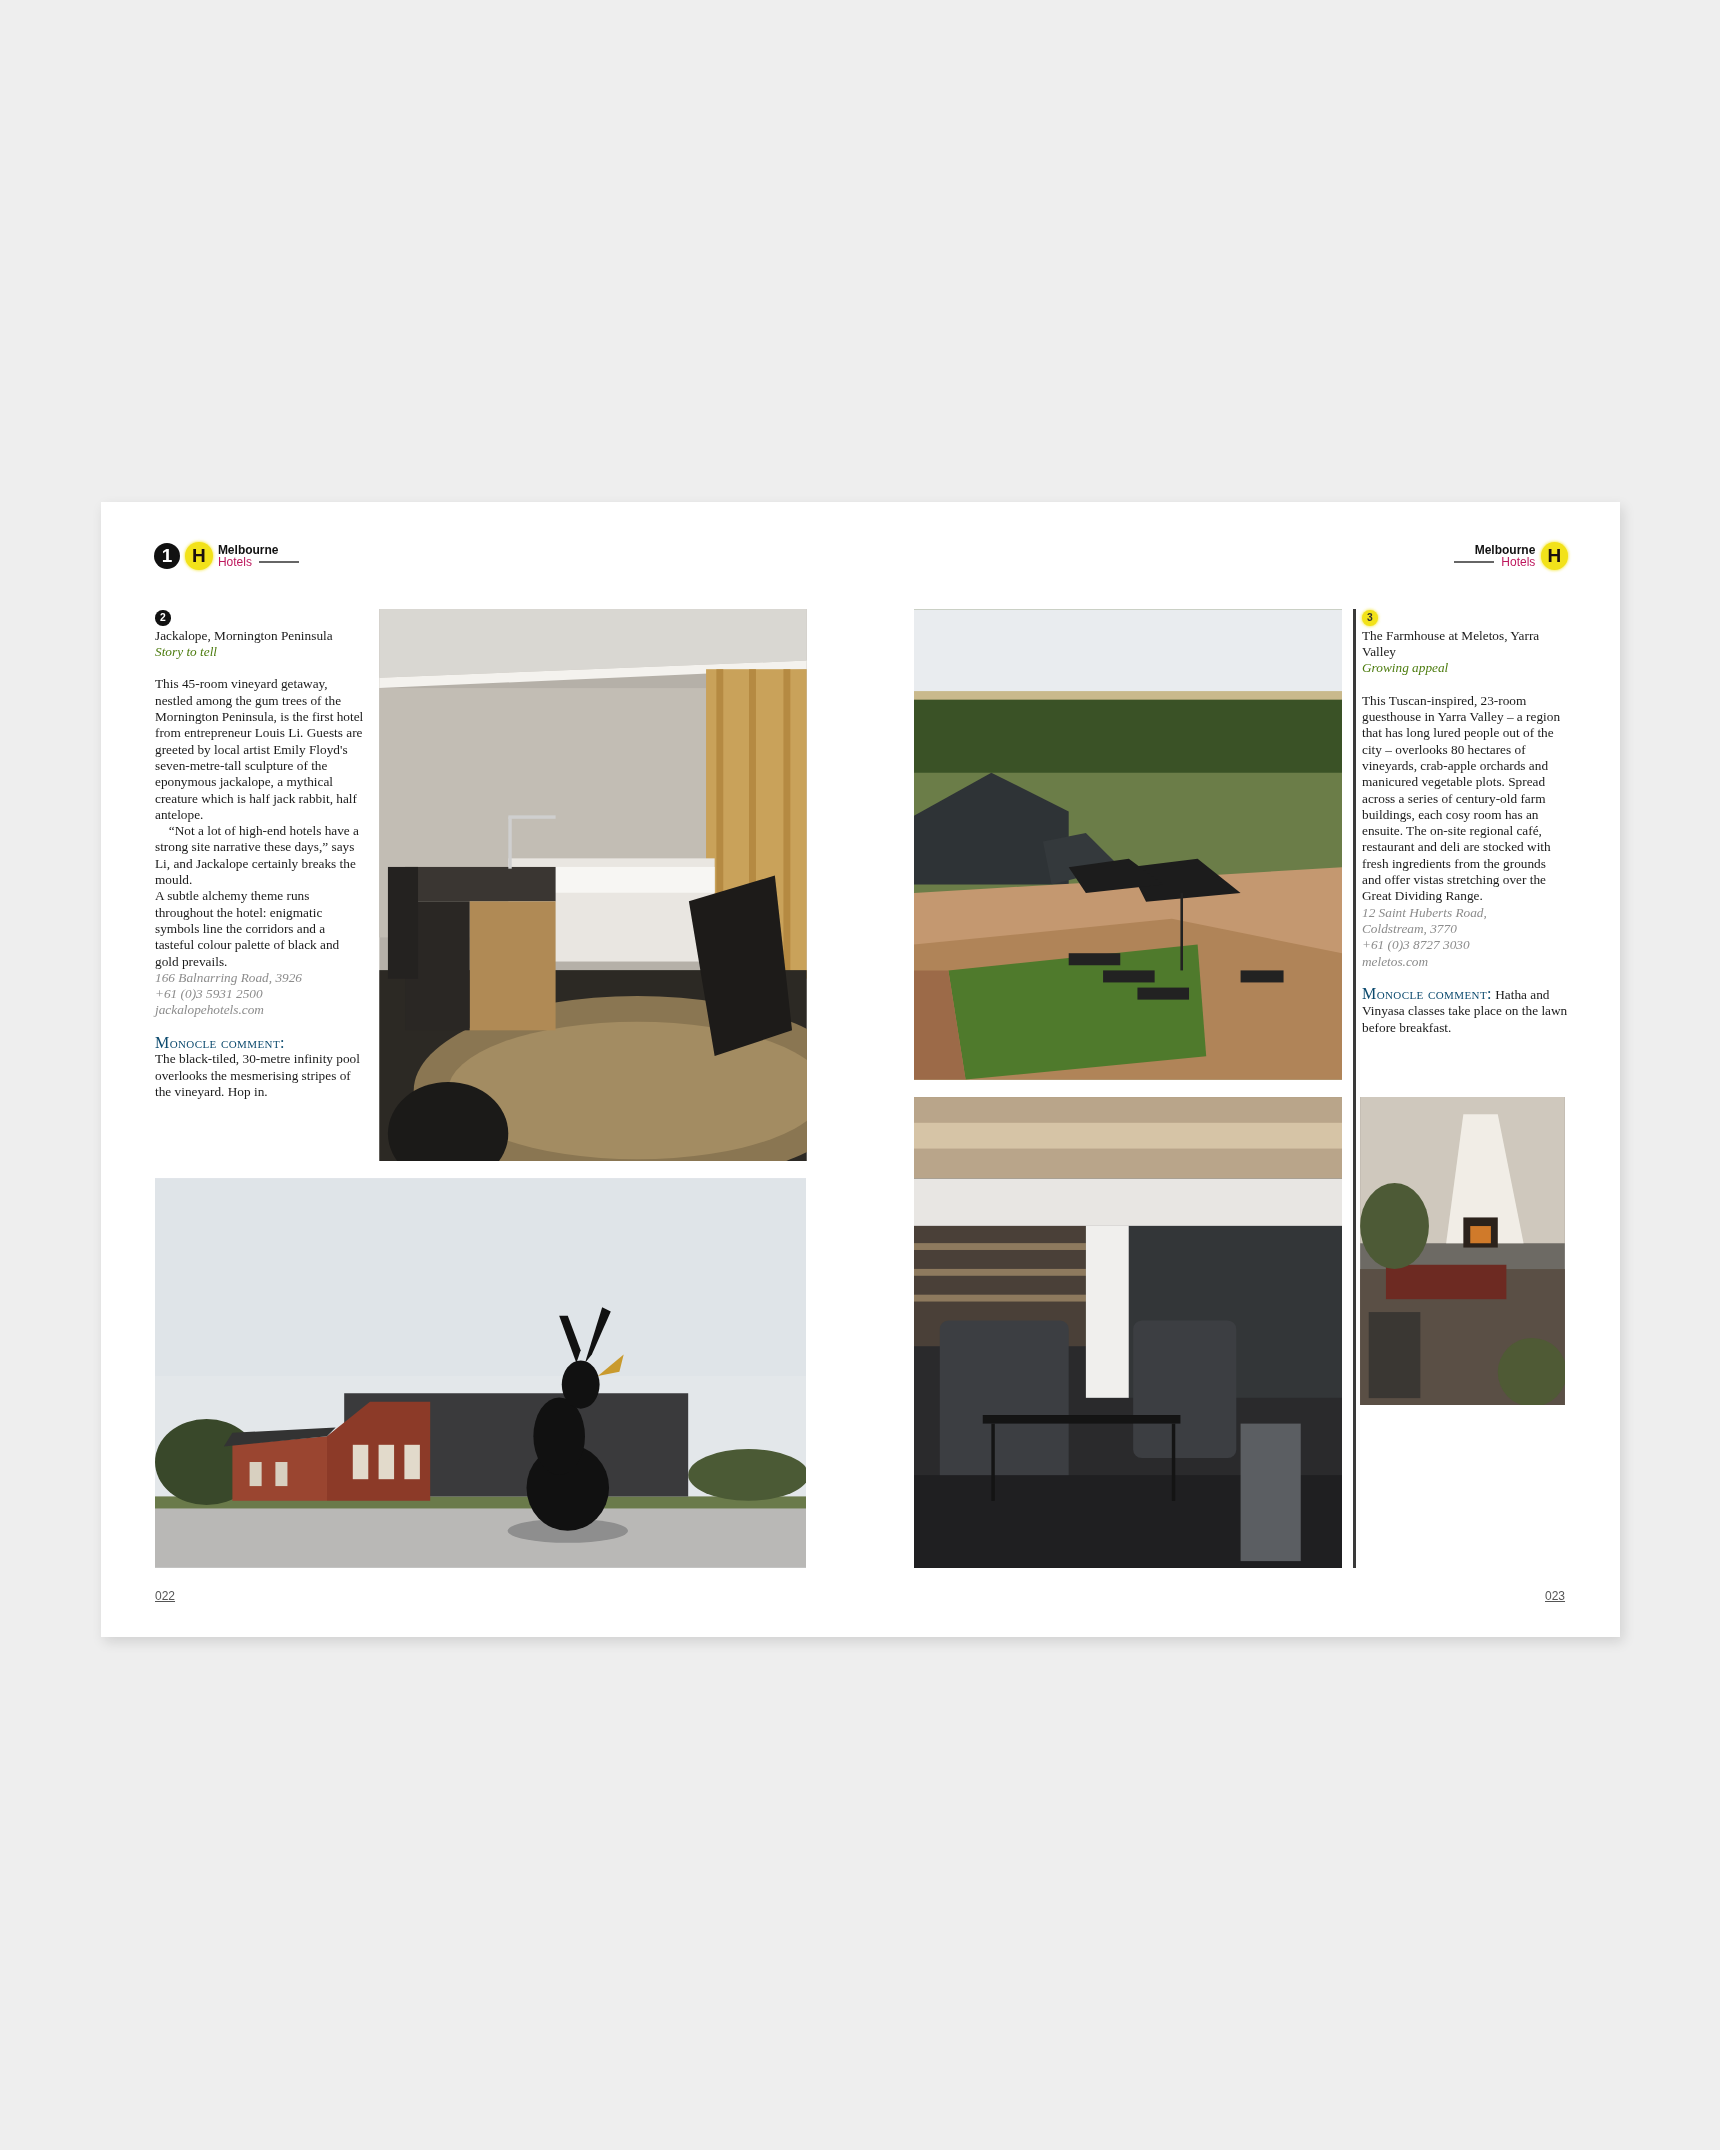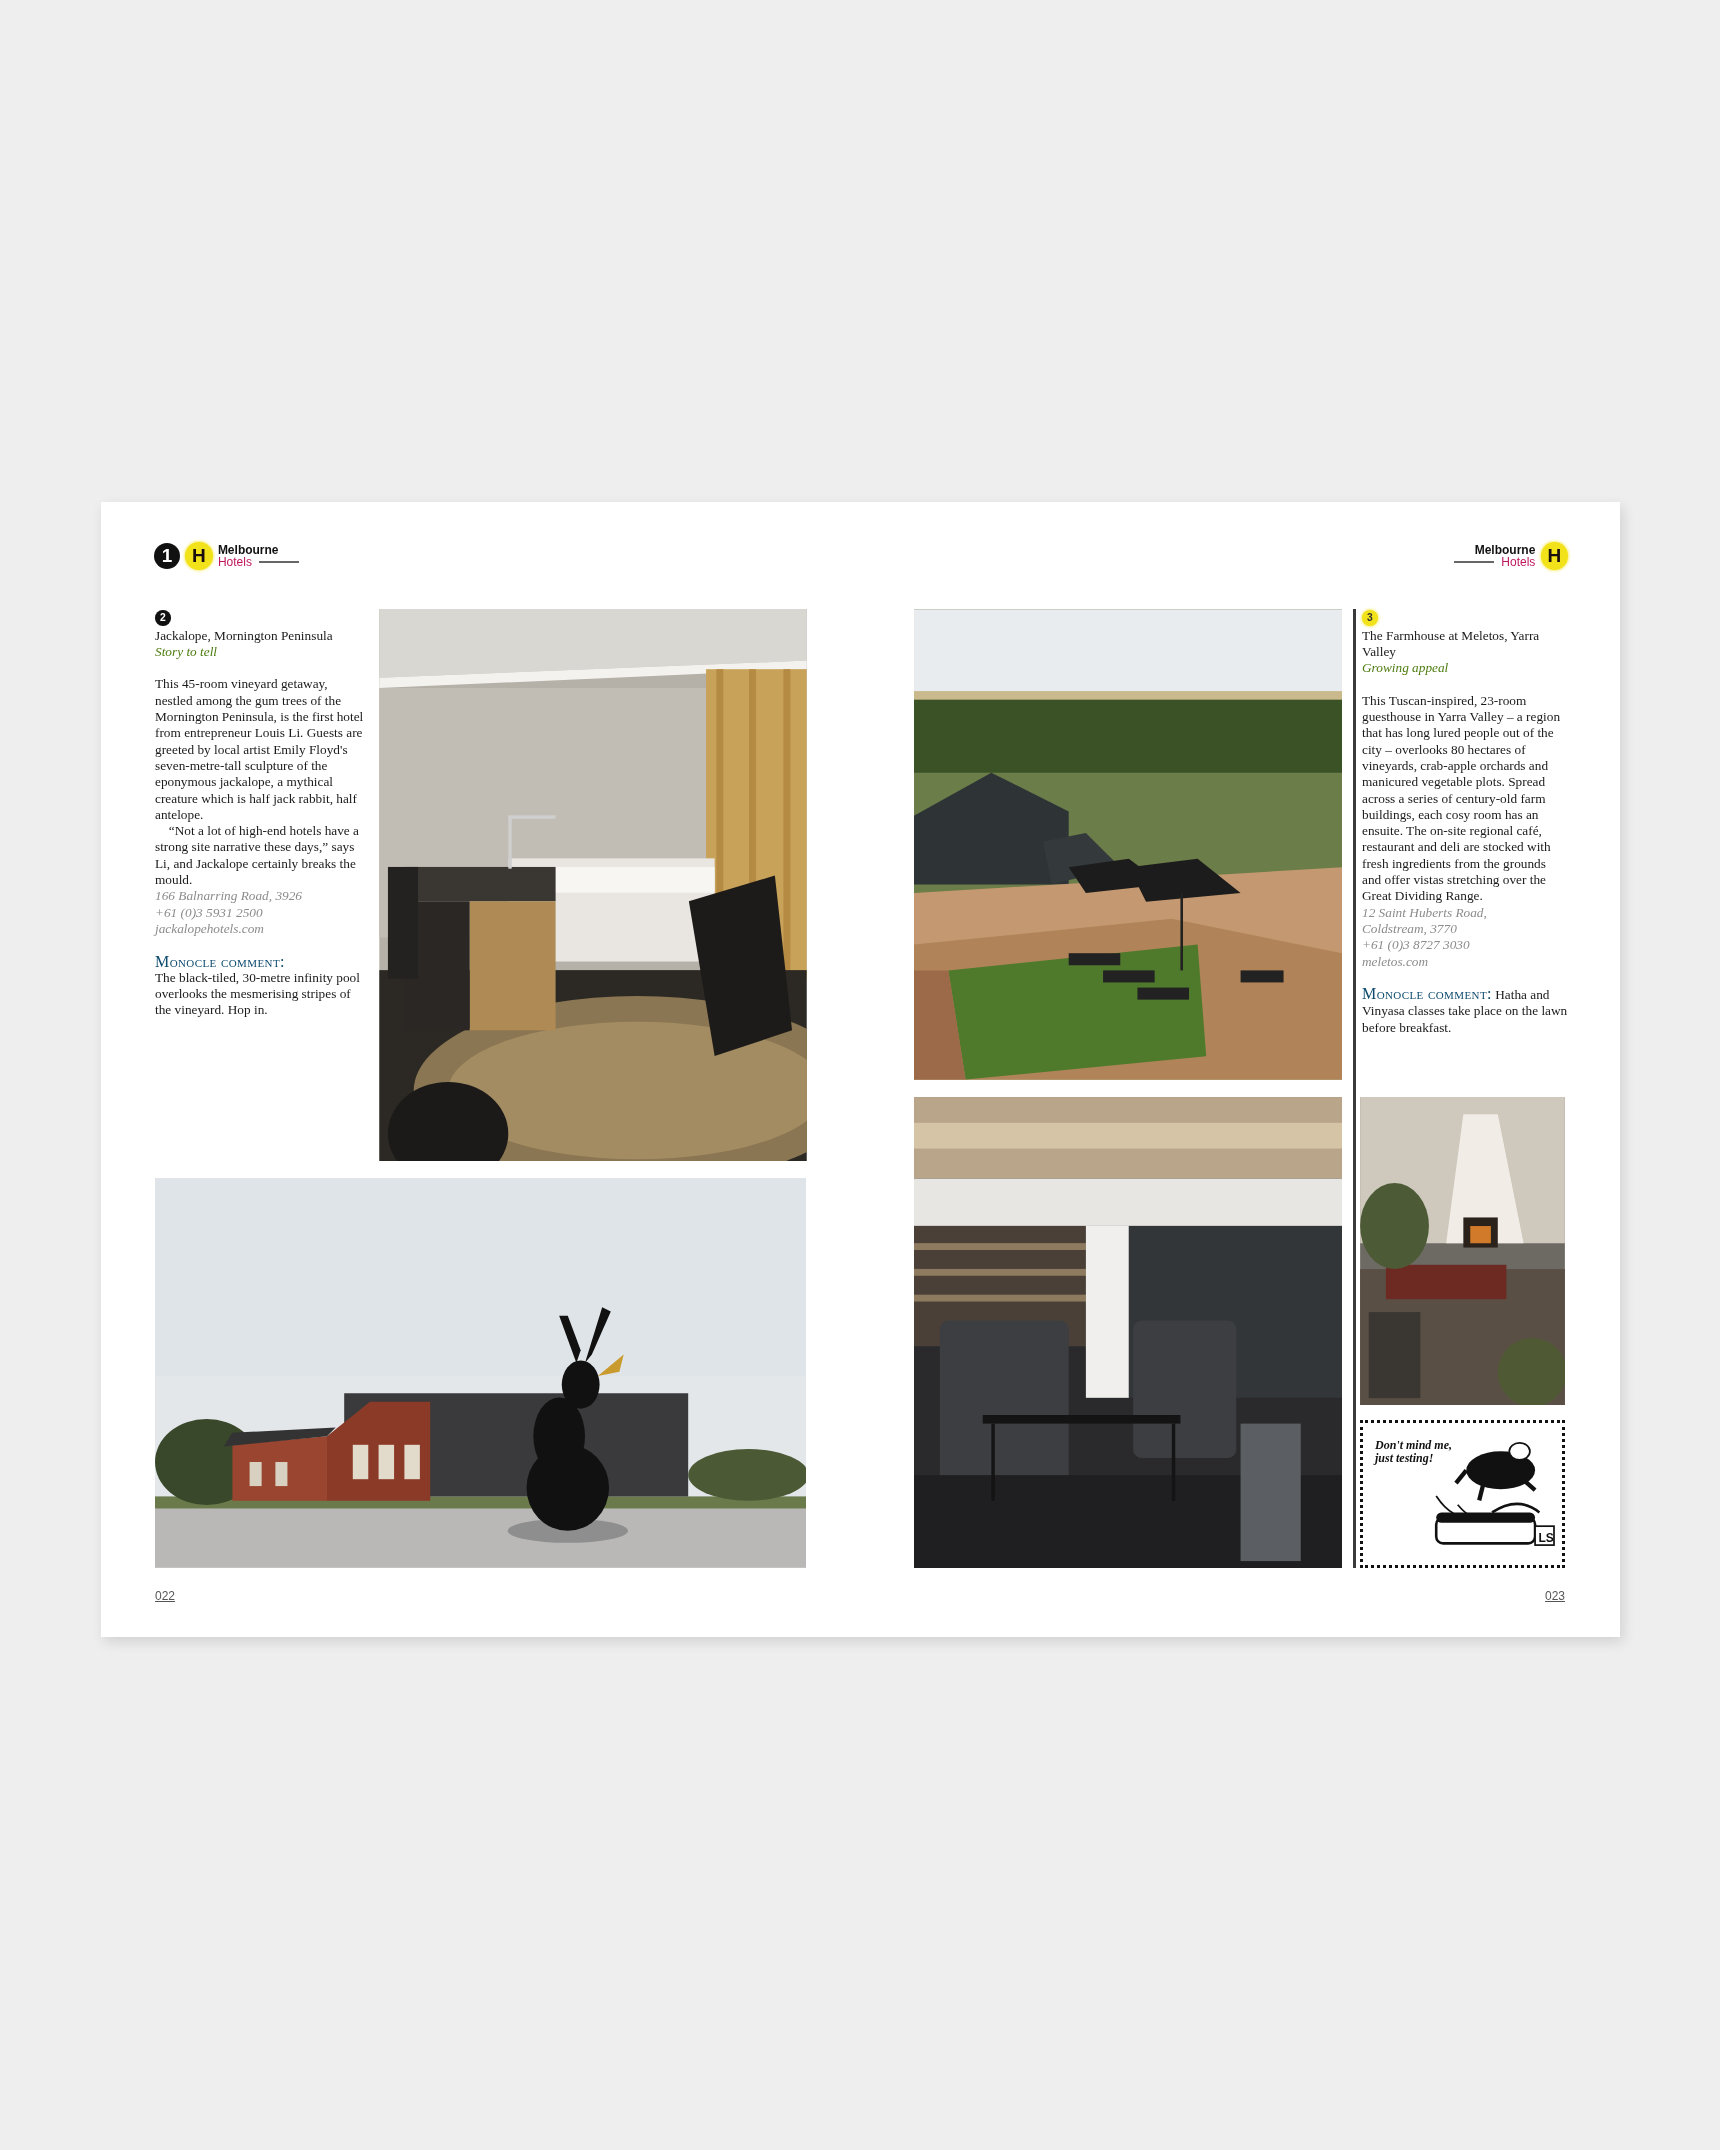--- a/index.html
+++ b/index.html
@@ -87,20 +87,21 @@
       <span class="hdr-sec">Hotels</span><span class="hdr-rule"></span>
     </div>
   </div>
 
   <div class="col" style="left:54px; top:107px; width:211px;">
     <span class="entry-num">2</span>
     <span class="entry-title">Jackalope, Mornington Peninsula</span>
     <span class="entry-sub">Story to tell</span>
     <span class="para">This 45-room vineyard getaway, nestled among the gum trees of the Mornington Peninsula, is the first hotel from entrepreneur Louis Li. Guests are greeted by local artist Emily Floyd's seven-metre-tall sculpture of the eponymous jackalope, a mythical creature which is half jack rabbit, half antelope.</span>
     <span class="para indent">“Not a lot of high-end hotels have a strong site narrative these days,” says Li, and Jackalope certainly breaks the mould.</span>
+    <span class="para">A subtle alchemy theme runs throughout the hotel: enigmatic symbols line the corridors and a tasteful colour palette of black and gold prevails.</span>
     <span class="contact">166 Balnarring Road, 3926</span>
     <span class="contact">+61 (0)3 5931 2500</span>
     <span class="contact">jackalopehotels.com</span>
     <span class="comment-block">
       <span class="comment-label" style="display:block;">Monocle comment:</span>
       <span>The black-tiled, 30-metre infinity pool overlooks the mesmerising stripes of the vineyard. Hop in.</span>
     </span>
   </div>
 
   <div class="photo" style="left:278px; top:107px; width:428px; height:552px;">
@@ -236,31 +237,17 @@
       <rect x="120" y="140" width="40" height="35" fill="#2b221b"></rect>
       <rect x="128" y="150" width="24" height="20" fill="#d07a2a"></rect>
       <rect x="0" y="200" width="238" height="158" fill="#5a4f45"></rect>
       <rect x="30" y="195" width="140" height="40" fill="#6d2a22"></rect>
       <ellipse cx="40" cy="150" rx="40" ry="50" fill="#4d5a36"></ellipse>
       <ellipse cx="200" cy="320" rx="40" ry="40" fill="#4f5a35"></ellipse>
       <rect x="10" y="250" width="60" height="100" fill="#3a3733"></rect>
     </svg>
   </div>
 
-  <div class="cartoon" style="left:1259px; top:918px;">
-    <div class="cartoon-caption">Don't mind me, just testing!</div>
-    <svg width="198" height="141" viewBox="0 0 230 164" style="position:absolute; left:0; top:0;">
-      <ellipse cx="160" cy="55" rx="40" ry="22" fill="#111"></ellipse>
-      <ellipse cx="182" cy="33" rx="12" ry="10" fill="#fff" stroke="#111" stroke-width="2"></ellipse>
-      <path d="M120,55 L108,70 M140,70 L135,90 M185,65 L200,78" stroke="#111" stroke-width="5"></path>
-      <path d="M85,85 q10,15 20,20 M110,95 q10,12 18,14" stroke="#111" stroke-width="2" fill="none"></path>
-      <rect x="85" y="110" width="115" height="30" rx="8" fill="#fff" stroke="#111" stroke-width="3"></rect>
-      <rect x="85" y="104" width="115" height="12" rx="6" fill="#111"></rect>
-      <path d="M150,104 q30,-20 55,0" stroke="#111" stroke-width="3" fill="none"></path>
-      <rect x="200" y="120" width="22" height="22" fill="#fff" stroke="#111" stroke-width="2"></rect>
-      <text x="204" y="138" font-family="Liberation Sans, sans-serif" font-size="14" font-weight="bold" fill="#111">LS</text>
-    </svg>
-  </div>
 
   <div class="page-num" style="left:1444px; top:1087px;">023</div>
 
 </div>
 
 
 </body></html>

